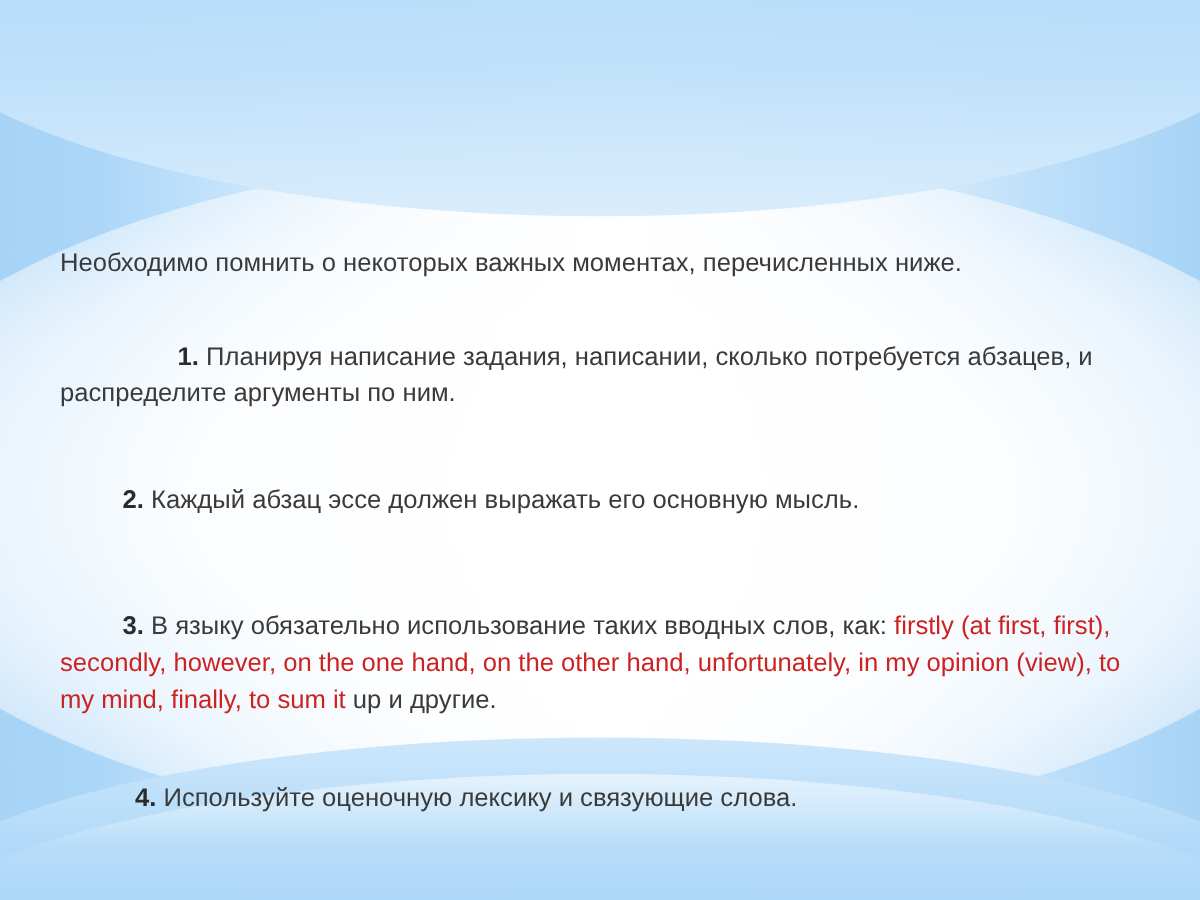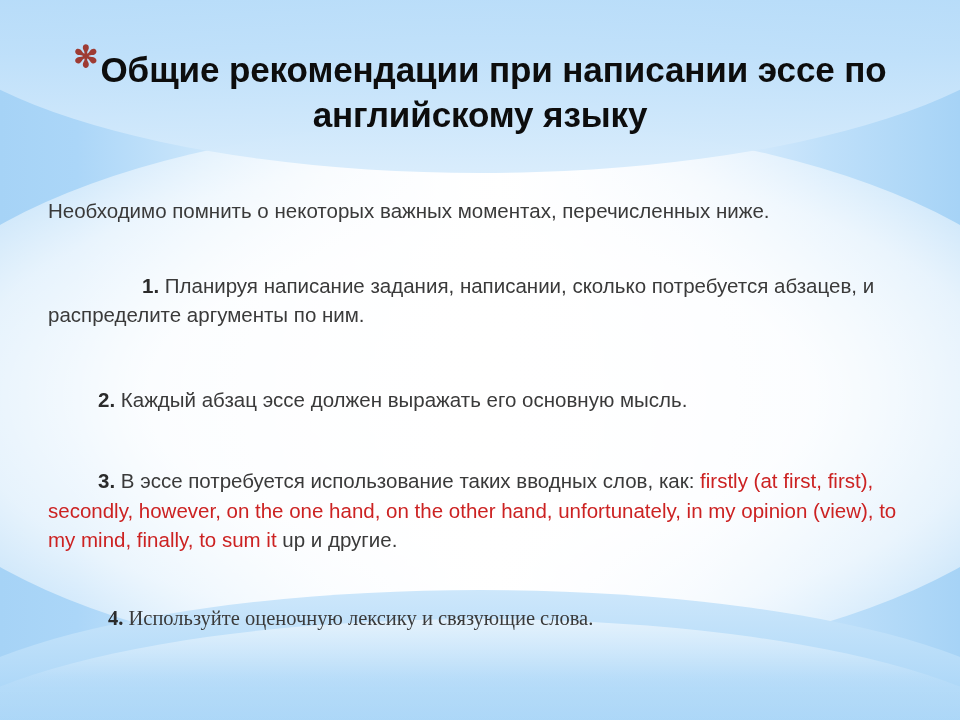--- a/index.html
+++ b/index.html
@@ -148,59 +148,56 @@
 
   .para {
     color: #3a3a3a;
     font-size: 20.5px;
     line-height: 1.42;
     margin: 0;
   }
 
   .para-intro    { margin-bottom: 46px; }
   .para-item1    { text-indent: 94px; margin-bottom: 56px; }
-  .para-item2    { text-indent: 50px; margin-bottom: 52px; }
+  .para-item2    { text-indent: 50px; margin-bottom: 72px; }
   .para-item3    { text-indent: 50px; margin-bottom: 50px; }
-  .para-item4    { text-indent: 60px; font-family: Liberation Serif, serif; }
+  .para-item4    { text-indent: 60px; }
 
   .num { font-weight: bold; color: #2b2b2b; }
   .underlined { text-underline-offset: 2px; }
   .red { color: #cc2222; }
 </style>
 </head>
 <body>
 
 <div class="slide">
 
   <div class="bg-horizontal"></div>
   <div class="bg-ellipse"></div>
   <div class="bg-top-band"></div>
   <div class="bg-bottom-band"></div>
   <div class="bg-bottom-sheen"></div>
 
   <div class="content">
 
-    <div class="title-block">
-      <span class="bullet-asterisk">✻</span><span class="slide-title">Общие рекомендации при написании эссе по английскому языку</span>
-    </div>
 
     <div class="body-block">
 
       <p class="para para-intro">Необходимо помнить о некоторых важных моментах, перечисленных ниже.</p>
 
       <p class="para para-item1">
         <span class="num">1.</span><span> Планируя написание задания, написании, сколько потребуется абзацев, и распределите аргументы по ним.</span>
       </p>
 
       <p class="para para-item2">
         <span class="num">2.</span><span> Каждый абзац эссе должен выражать его основную мысль.</span>
       </p>
 
       <p class="para para-item3">
-        <span class="num">3.</span><span> В эссе потребуется использование таких </span><span class="underlined">вводных слов</span><span>, как: </span><span class="red">firstly (at first, first), secondly, however, on the one hand, on the other hand, unfortunately, in my opinion (view), to my mind, finally, to sum it</span><span> up и другие.</span>
+        <span class="num">3.</span><span> В языку обязательно использование таких </span><span class="underlined">вводных слов</span><span>, как: </span><span class="red">firstly (at first, first), secondly, however, on the one hand, on the other hand, unfortunately, in my opinion (view), to my mind, finally, to sum it</span><span> up и другие.</span>
       </p>
 
       <p class="para para-item4">
         <span class="num">4.</span><span> Используйте оценочную лексику и связующие слова.</span>
       </p>
 
     </div>
   </div>
 </div>
 

